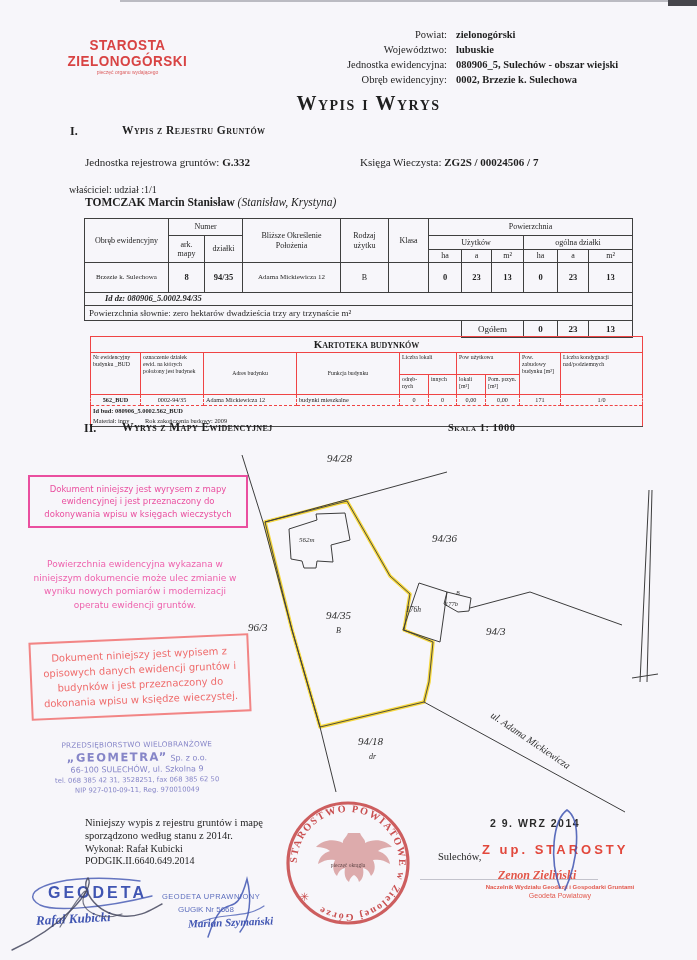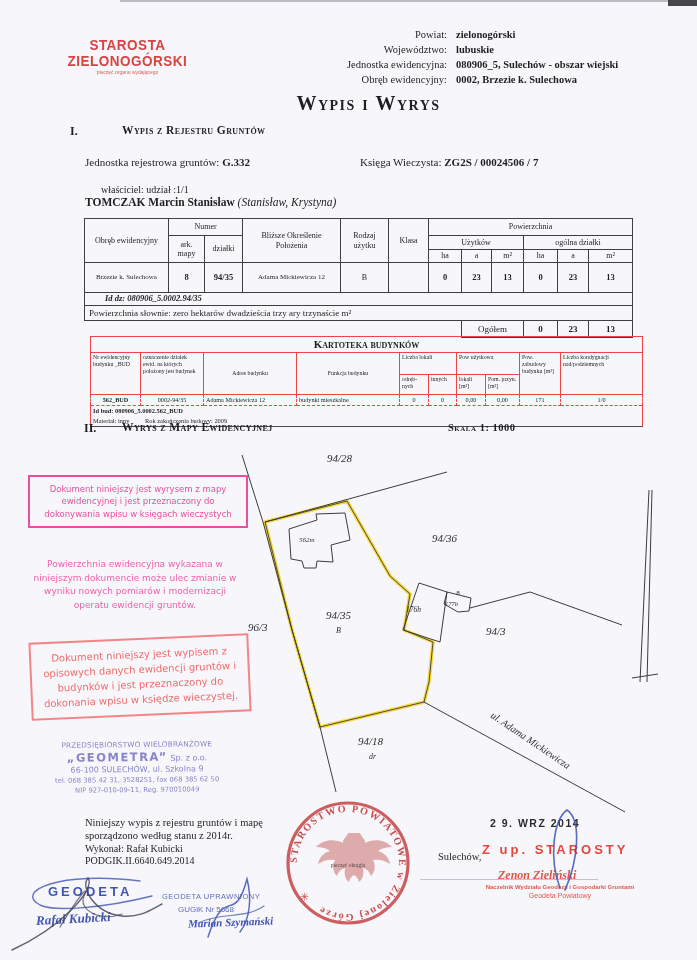--- a/index.html
+++ b/index.html
@@ -23,21 +23,21 @@
   .doc-title{left:0;top:92px;width:697px;text-align:center;padding-left:40px;box-sizing:border-box;
              font-variant:small-caps;font-weight:bold;font-size:20px;letter-spacing:1.5px;}
 
   .sec-num{font-weight:bold;font-size:12px;}
   .sec-head{font-variant:small-caps;font-weight:bold;font-size:11.5px;letter-spacing:.4px;}
   .s1num{left:70px;top:124px;}
   .s1head{left:122px;top:124px;}
   .regline{left:85px;top:156px;font-size:11px;}
   .kwline{left:360px;top:156px;font-size:11px;}
   .b{font-weight:bold;}
-  .ownerline{left:101px;top:184px;font-size:10px;}
+  .ownerline{left:69px;top:184px;font-size:10px;}
   .nameline{left:85px;top:196px;font-size:11.5px;}
   .nameline .it{font-style:italic;font-weight:normal;}
 
   
   table{border-collapse:collapse;table-layout:fixed;}
   .t1{left:84px;top:218px;width:548px;}
   .t1 td{border:1px solid #3f3f3f;padding:0 2px;text-align:center;vertical-align:middle;
          font-size:8px;line-height:1.15;overflow:hidden;}
   .t1 .small{font-size:7px;}
   .t1 .bb{font-weight:bold;font-size:8.5px;}
@@ -81,21 +81,21 @@
   .geometra .g2{font-size:8px;margin-top:1px;}
   .geometra .g2 .nm{font-weight:bold;font-size:11.5px;letter-spacing:1.5px;}
   .geometra .g3{font-size:8px;margin-top:1px;}
   .geometra .g4,.geometra .g5{font-size:6.8px;margin-top:2px;}
 
   
   .fnotes{left:85px;top:817px;font-size:10.5px;line-height:1.22;}
   .fnotes .n34{font-size:10px;}
   .blue{color:#4055b2;}
   .geodeta{left:48px;top:884px;font-family:"Liberation Sans",sans-serif;font-weight:bold;
-           font-size:13px;letter-spacing:3px;}
+           font-size:16px;letter-spacing:3px;}
   .rafal{left:36px;top:911px;font-weight:bold;font-style:italic;font-size:13px;transform:rotate(-3deg);}
   .upr1{left:162px;top:892px;font-family:"Liberation Sans",sans-serif;font-size:7.5px;letter-spacing:.5px;opacity:.85;}
   .upr2{left:178px;top:905px;font-family:"Liberation Sans",sans-serif;font-size:8px;opacity:.85;}
   .marian{left:188px;top:916px;font-weight:bold;font-style:italic;font-size:11px;transform:rotate(-2deg);}
 
   .datestamp{left:490px;top:817px;font-family:"Liberation Sans",sans-serif;font-weight:bold;
              font-size:10.5px;letter-spacing:1.5px;color:#2a2a2a;}
   .place{left:438px;top:851px;font-size:10.5px;}
   .zup{left:482px;top:842px;font-family:"Liberation Sans",sans-serif;font-weight:bold;font-size:13px;
        letter-spacing:3px;color:#e2483c;}

